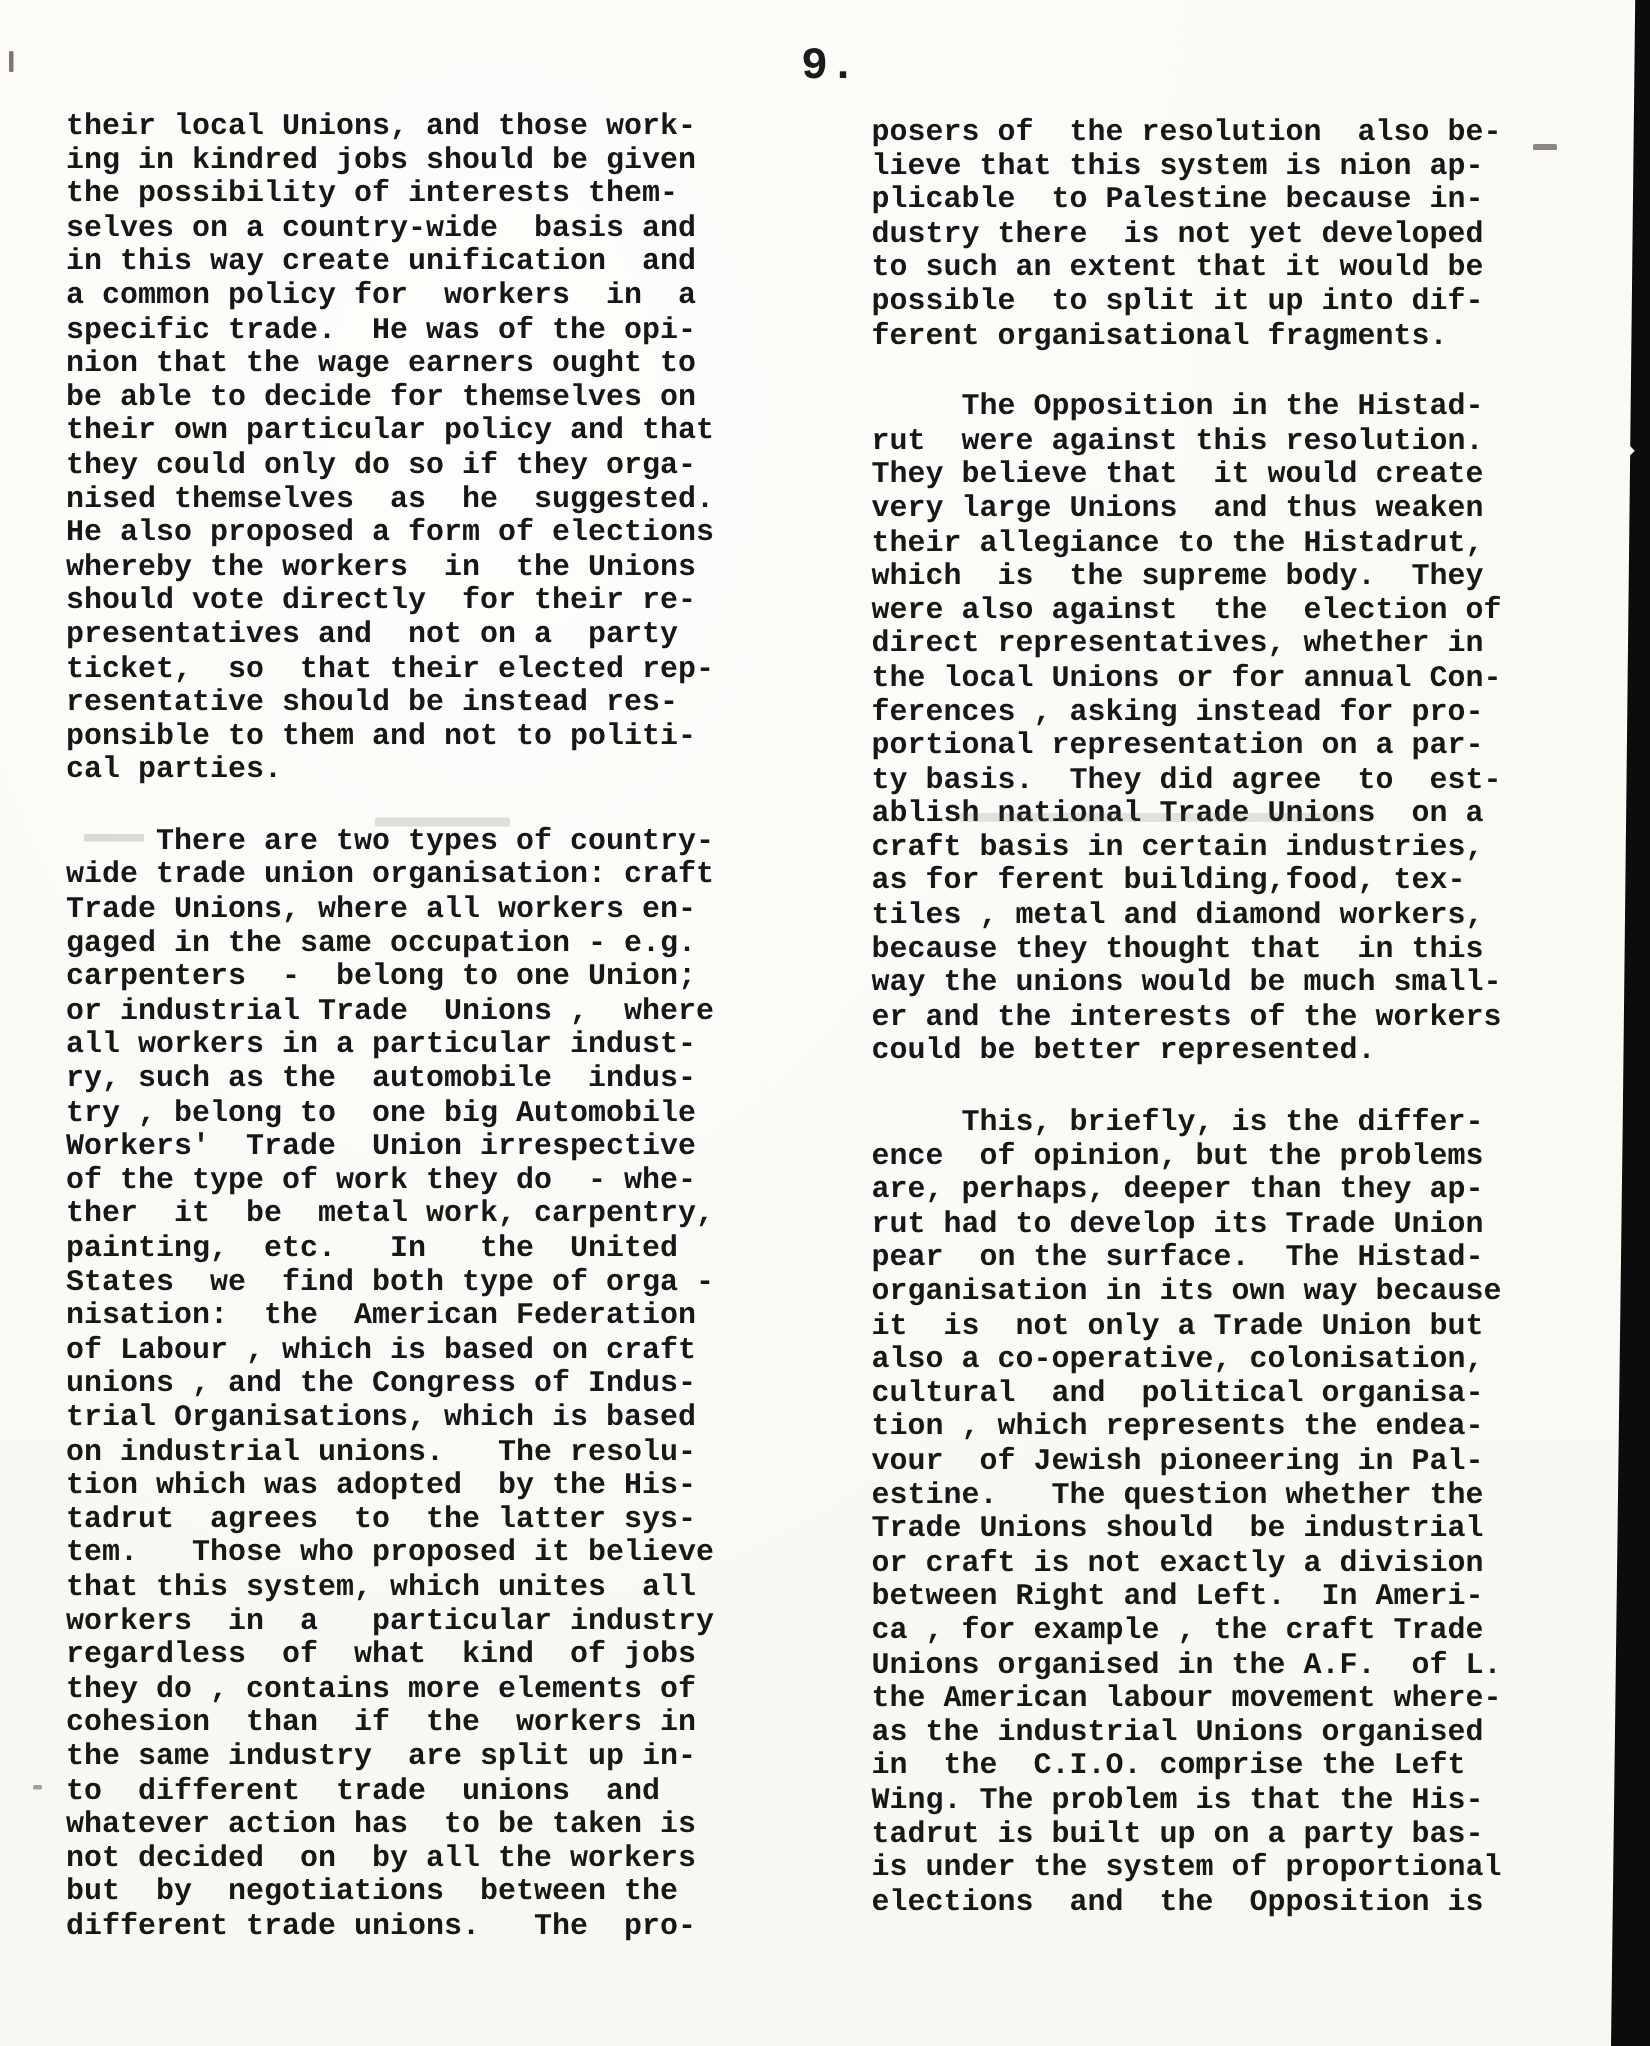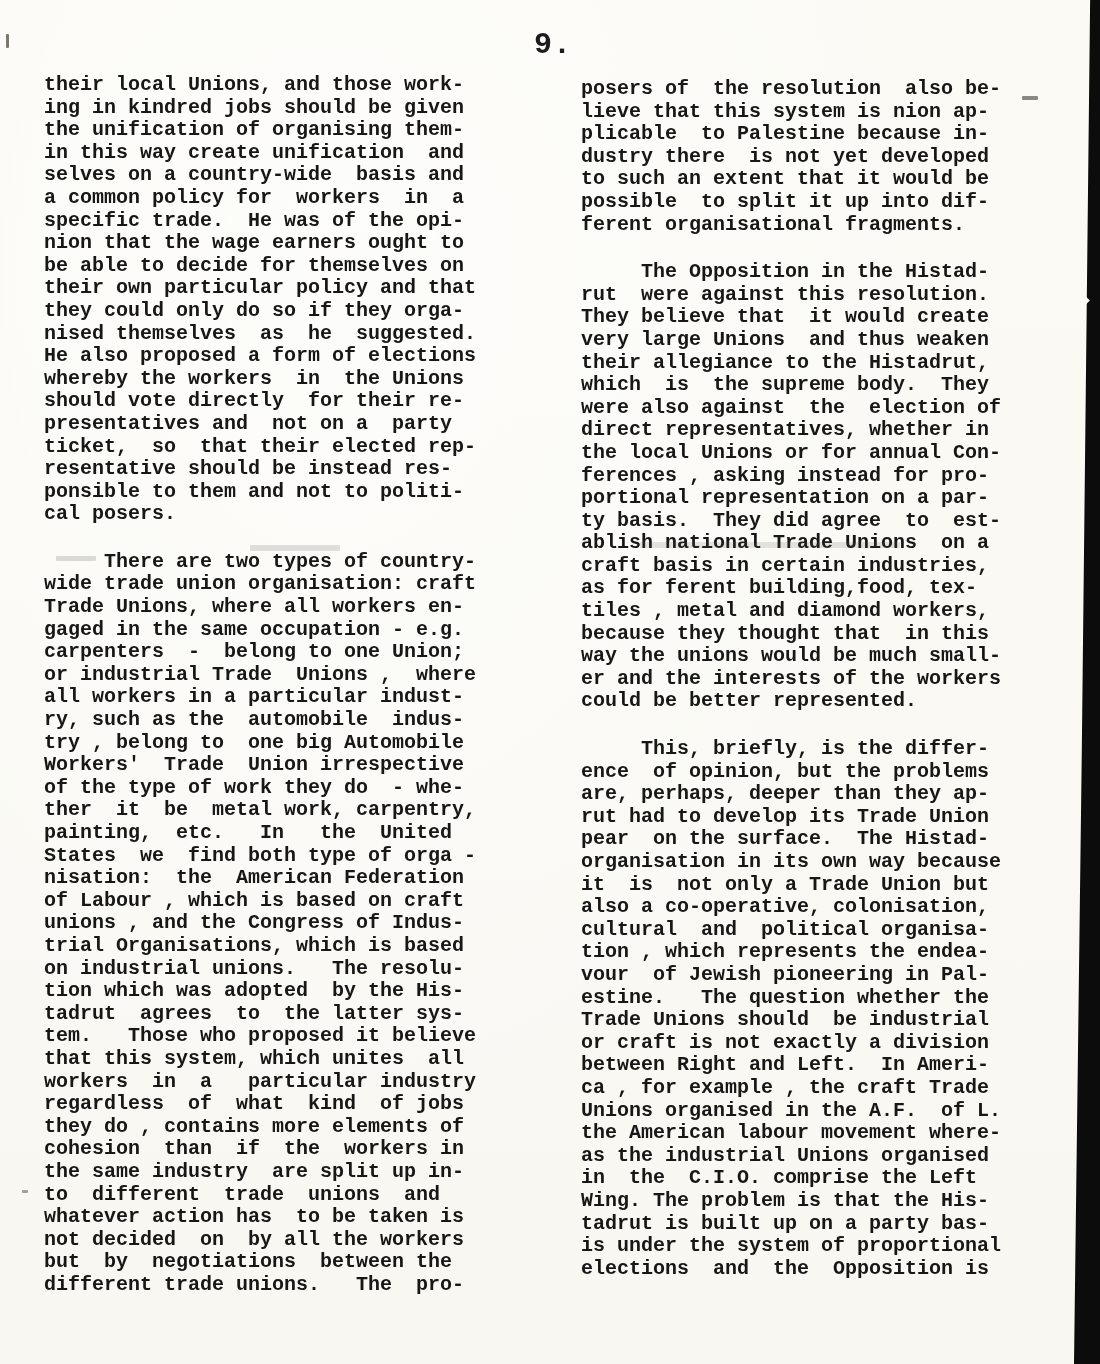--- a/index.html
+++ b/index.html
@@ -93,38 +93,38 @@
 <body>
 
 <div class="scan-page">
 
   <div class="page-number">9.</div>
 
   <div class="text-column" id="col-left">
       <div class="paragraph">
         <div class="line">their local Unions, and those work-</div>
         <div class="line">ing in kindred jobs should be given</div>
-        <div class="line">the unification of organising them-</div>
+        <div class="line">the possibility of interests them-</div>
+        <div class="line">selves on a country-wide  basis and</div>
         <div class="line">in this way create unification  and</div>
-        <div class="line">selves on a country-wide  basis and</div>
         <div class="line">a common policy for  workers  in  a</div>
         <div class="line">specific trade.  He was of the opi-</div>
         <div class="line">nion that the wage earners ought to</div>
         <div class="line">be able to decide for themselves on</div>
         <div class="line">their own particular policy and that</div>
         <div class="line">they could only do so if they orga-</div>
         <div class="line">nised themselves  as  he  suggested.</div>
         <div class="line">He also proposed a form of elections</div>
         <div class="line">whereby the workers  in  the Unions</div>
         <div class="line">should vote directly  for their re-</div>
         <div class="line">presentatives and  not on a  party</div>
         <div class="line">ticket,  so  that their elected rep-</div>
         <div class="line">resentative should be instead res-</div>
         <div class="line">ponsible to them and not to politi-</div>
-        <div class="line">cal posers.</div>
+        <div class="line">cal parties.</div>
       </div>
       <div class="paragraph">
         <div class="line">     There are two types of country-</div>
         <div class="line">wide trade union organisation: craft</div>
         <div class="line">Trade Unions, where all workers en-</div>
         <div class="line">gaged in the same occupation - e.g.</div>
         <div class="line">carpenters  -  belong to one Union;</div>
         <div class="line">or industrial Trade  Unions ,  where</div>
         <div class="line">all workers in a particular indust-</div>
         <div class="line">ry, such as the  automobile  indus-</div>

